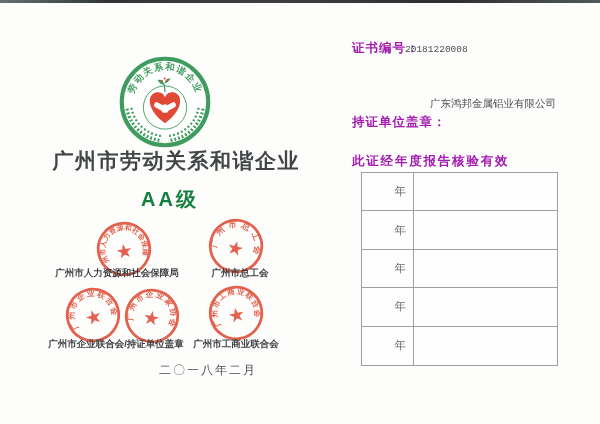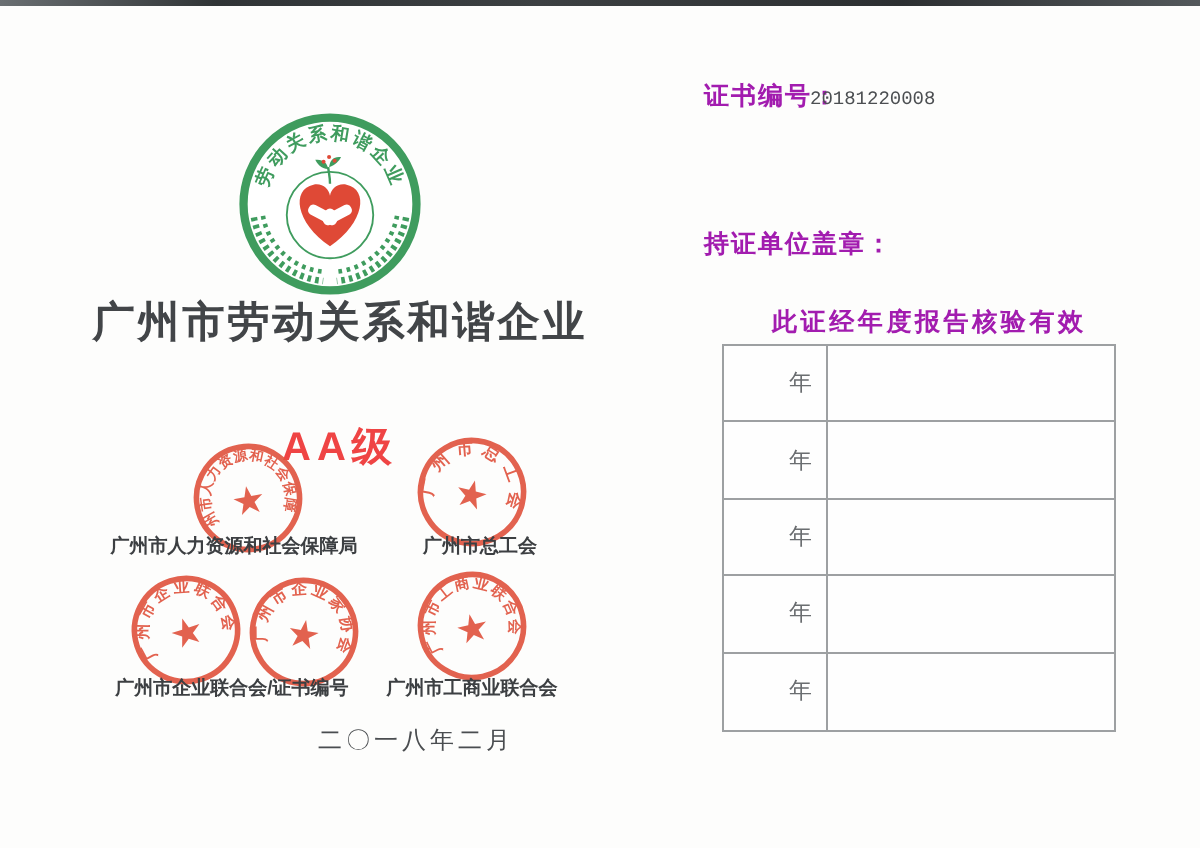--- a/index.html
+++ b/index.html
@@ -10,26 +10,26 @@
     background:#fdfdfc; overflow:hidden;
   }
   .scan-edge-top {
     position:absolute; left:0; top:0; width:600px; height:3px;
     background:linear-gradient(90deg,#6a6f72 0%,#303436 18%,#3c4042 45%,#2c2f31 75%,#53585b 100%);
   }
   
   .emblem { position:absolute; left:119px; top:56px; width:92px; height:92px; }
   .emblem-arc-text { font-size:10px; font-weight:bold; letter-spacing:1.5px; fill:#3f9c5e; }
   .title-line1 {
-    position:absolute; left:40px; top:147px; width:260px; text-align:center;
+    position:absolute; left:40px; top:147px; width:260px; text-align:right;
     font-size:21px; font-weight:bold; color:#424548; letter-spacing:1.5px;
   }
   .title-line2 {
     position:absolute; left:40px; top:186px; width:260px; text-align:center;
-    font-size:20px; font-weight:bold; color:#ef4444; letter-spacing:3px;margin-top:24px;
+    font-size:20px; font-weight:bold; color:#15803d; letter-spacing:3px;
   }
   .seal { position:absolute; width:56px; height:56px; opacity:.9; }
   .seal-ring { fill:none; stroke:#e0523d; stroke-width:5; }
   .seal-text { fill:#e0523d; font-weight:bold; }
   .seal-text-13 { font-size:12.5px; letter-spacing:.5px; }
   .seal-text-6  { font-size:15px;  letter-spacing:7px; }
   .seal-text-8  { font-size:14px;  letter-spacing:3px; }
   .seal-text-9  { font-size:13.5px;letter-spacing:2px; }
   .seal-star { fill:#e0523d; font-size:34px; }
   .seal-a { left:96px;  top:221px; transform:rotate(-10deg); }
@@ -49,21 +49,21 @@
     position:absolute; left:97px; top:362px; width:160px; text-align:right;
     font-size:12px; color:#4a4d50; letter-spacing:2px;
   }
   
   .field-label {
     position:absolute; font-size:12.5px; font-weight:bold; color:#a21caf;
     letter-spacing:1px; white-space:nowrap;
   }
   .cert-no-label   { left:352px; top:40px; }
   .seal-req-label  { left:352px; top:94px;margin-top:20px; }
-  .verify-title    { left:352px; top:153px; letter-spacing:1.8px;margin-left:34px; }
+  .verify-title    { left:352px; top:153px; letter-spacing:1.8px; }
   .field-value {
     position:absolute; font-family:Liberation Mono, monospace;
     color:#4c4f52; white-space:nowrap;
   }
   .cert-no-value { left:405px; top:44px; font-size:9.5px; }
   .holder-name   { left:430px; top:97px; font-size:10.5px; }
   .year-table {
     position:absolute; left:361px; top:172px; width:197px; height:194px;
     border:1px solid #9da0a2; display:grid; grid-template-rows:repeat(5,1fr);
     background:#fefefe;
@@ -159,29 +159,30 @@
     <defs>
         <path id="sealArc5" d="M18.1,61.6 A34,34 0 1 1 81.9,61.6" fill="none"></path>
       </defs>
     <circle class="seal-ring" cx="50" cy="50" r="46"></circle>
     <text class="seal-text seal-text-9"><textPath href="#sealArc5" startOffset="50%" text-anchor="middle">广州市工商业联合会</textPath></text>
     <text class="seal-star" x="50" y="54" text-anchor="middle" dominant-baseline="central">★</text>
   </svg>
 
   <div class="org-label org-label-1">广州市人力资源和社会保障局</div>
   <div class="org-label org-label-2">广州市总工会</div>
-  <div class="org-label org-label-3">广州市企业联合会/证书编号</div>
+  <div class="org-label org-label-3">广州市企业联合会/持证单位盖章</div>
   <div class="org-label org-label-4">广州市工商业联合会</div>
 
   <div class="issue-date">二〇一八年二月</div>
 
   <div class="field-label cert-no-label">证书编号：</div>
   <div class="field-value cert-no-value">20181220008</div>
 
   <div class="field-label seal-req-label">持证单位盖章：</div>
+  <div class="field-value holder-name">广东鸿邦金属铝业有限公司</div>
 
   <div class="field-label verify-title">此证经年度报告核验有效</div>
 
   <div class="year-table">
     <div class="year-row">
       <div class="year-cell">年</div>
       <div class="blank-cell"></div>
     </div>
     <div class="year-row">
       <div class="year-cell">年</div>

